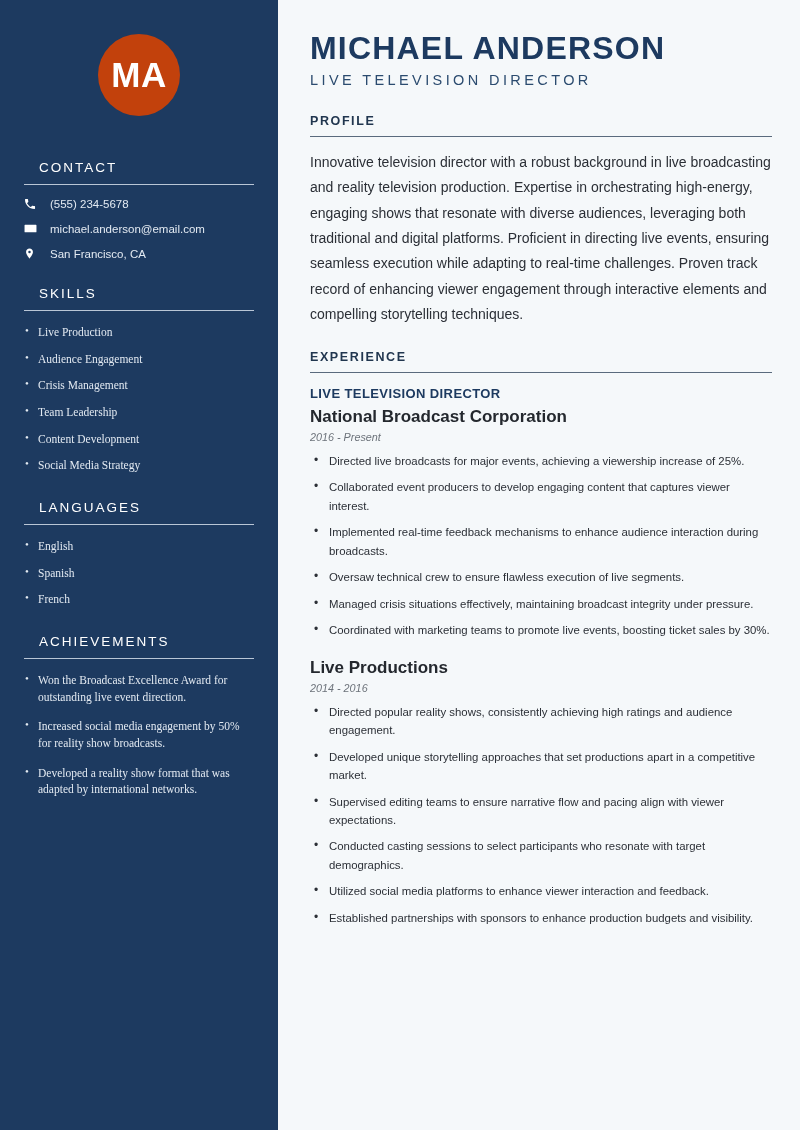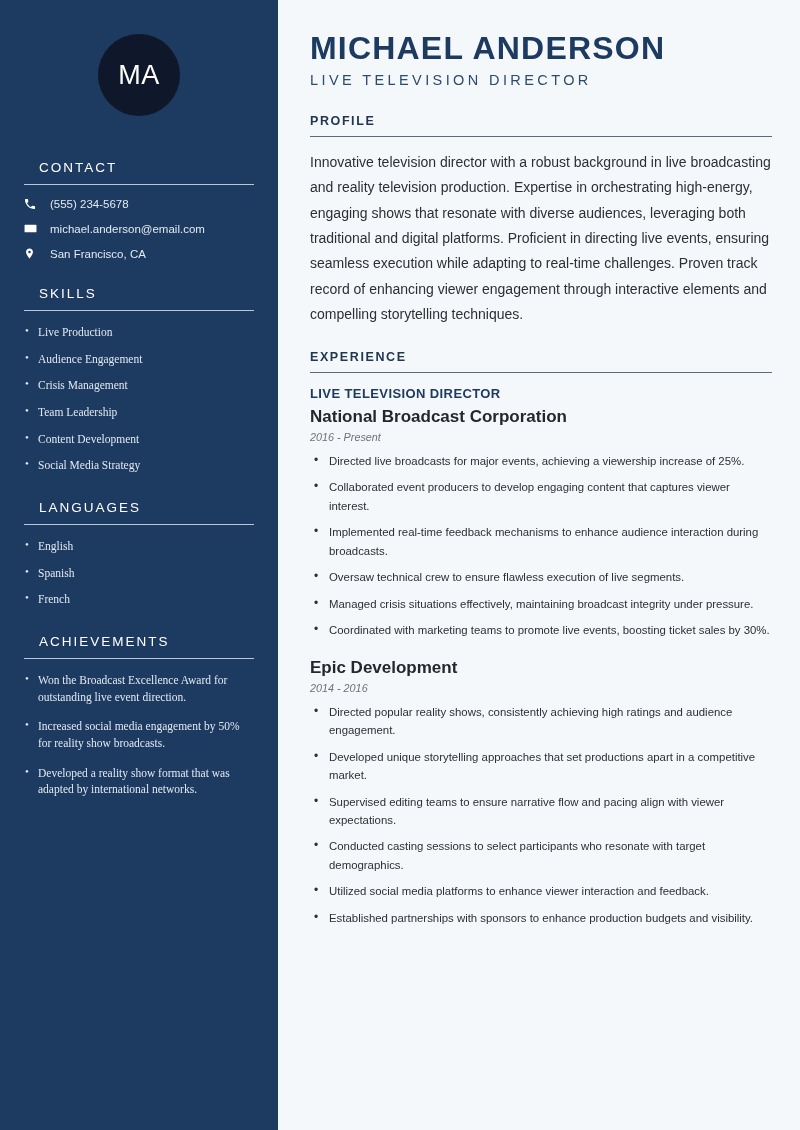--- a/index.html
+++ b/index.html
@@ -34,27 +34,27 @@
   .avatar-wrap {
     display: flex;
     justify-content: center;
     padding-top: 34px;
     padding-bottom: 44px;
   }
   .avatar {
     width: 82px;
     height: 82px;
     border-radius: 50%;
-    background: #0f172a;
+    background: #c2410c;
     color: #ffffff;
     display: flex;
     align-items: center;
     justify-content: center;
-    font-size: 27px;
-    font-weight: normal;
+    font-size: 35px;
+    font-weight: bold;
     letter-spacing: 0.5px;
   }
   .side-section { margin-bottom: 26px; }
   .side-heading {
     font-size: 13.5px;
     font-weight: normal;
     letter-spacing: 2px;
     color: #ffffff;
     margin: 0 0 9px 15px;
   }
@@ -294,21 +294,21 @@
           <li>Directed live broadcasts for major events, achieving a viewership increase of 25%.</li>
           <li>Collaborated event producers to develop engaging content that captures viewer interest.</li>
           <li>Implemented real-time feedback mechanisms to enhance audience interaction during broadcasts.</li>
           <li>Oversaw technical crew to ensure flawless execution of live segments.</li>
           <li>Managed crisis situations effectively, maintaining broadcast integrity under pressure.</li>
           <li>Coordinated with marketing teams to promote live events, boosting ticket sales by 30%.</li>
         </ul>
       </div>
 
       <div class="job">
-        <div class="job-company">Epic Development</div>
+        <div class="job-company">Live Productions</div>
         <div class="job-dates">2014 - 2016</div>
         <ul class="job-bullets">
           <li>Directed popular reality shows, consistently achieving high ratings and audience engagement.</li>
           <li>Developed unique storytelling approaches that set productions apart in a competitive market.</li>
           <li>Supervised editing teams to ensure narrative flow and pacing align with viewer expectations.</li>
           <li>Conducted casting sessions to select participants who resonate with target demographics.</li>
           <li>Utilized social media platforms to enhance viewer interaction and feedback.</li>
           <li>Established partnerships with sponsors to enhance production budgets and visibility.</li>
         </ul>
       </div>

